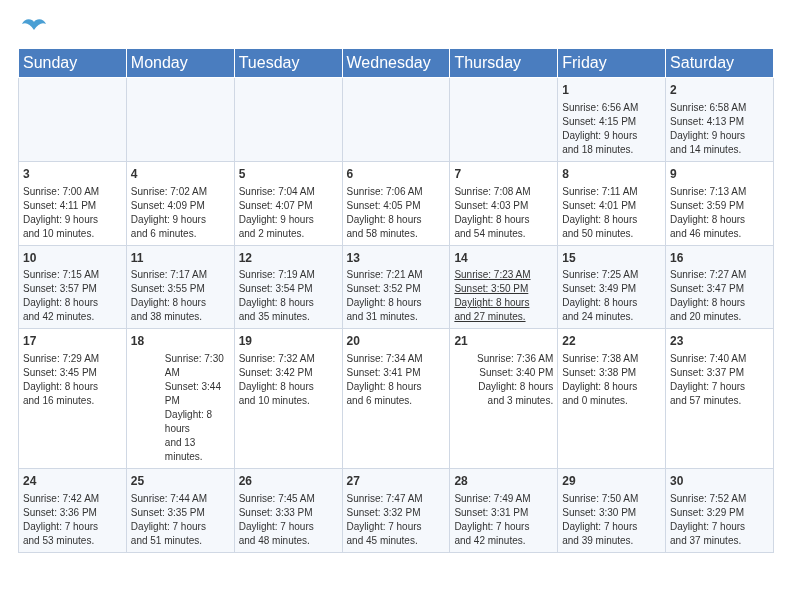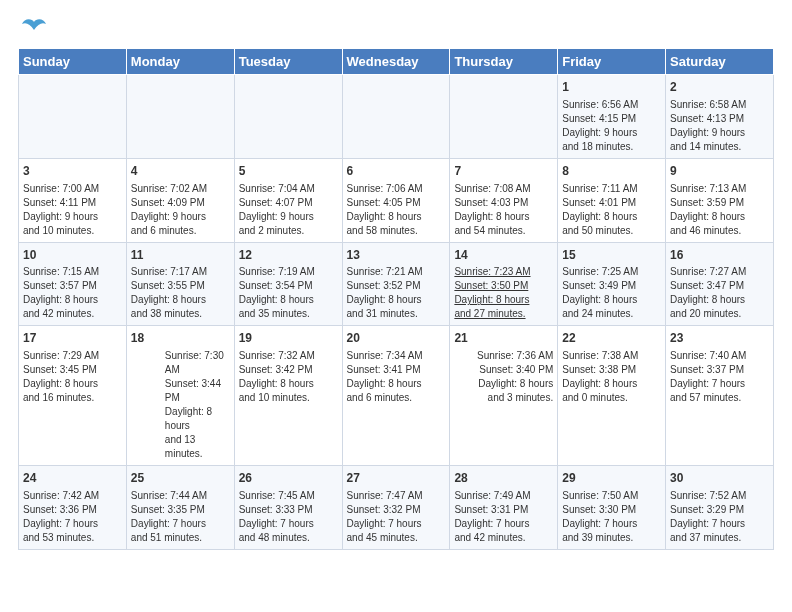--- a/index.html
+++ b/index.html
@@ -36,22 +36,22 @@
     table {
       width: 100%;
       border-collapse: collapse;
       table-layout: fixed;
     }
     thead tr {
       background: #4a7dbf;
     }
     thead th {
       color: #fff;
-      font-size: 13px;
-      font-weight: bold;
+      font-size: 16px;
+      font-weight: normal;
       padding: 5px 4px;
       text-align: left;
       border: 1px solid #fff;
     }
     tbody tr {
       height: 82px;
     }
     tbody tr:nth-child(odd) {
       background: #f5f8fc;
     }

